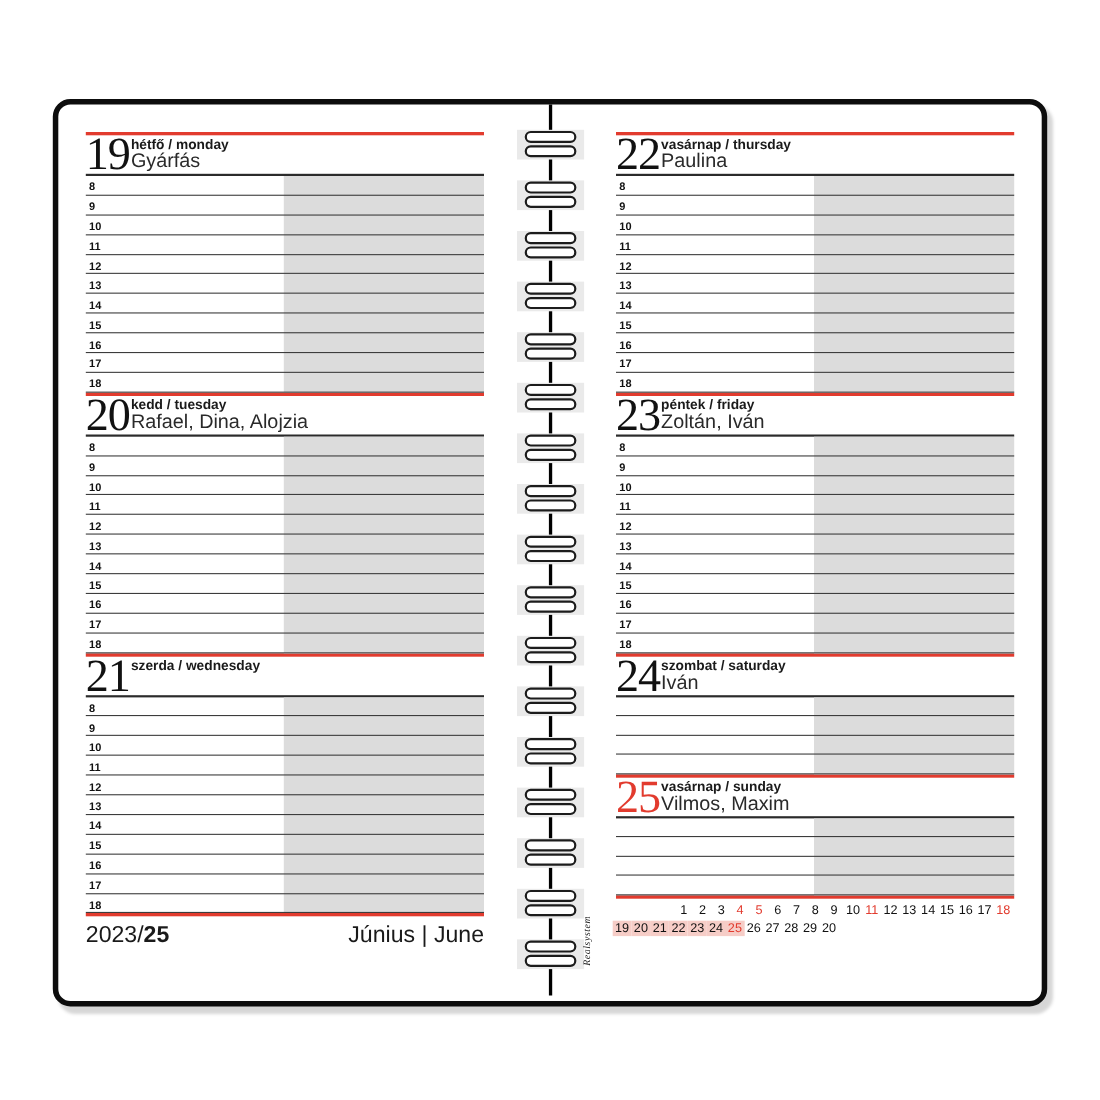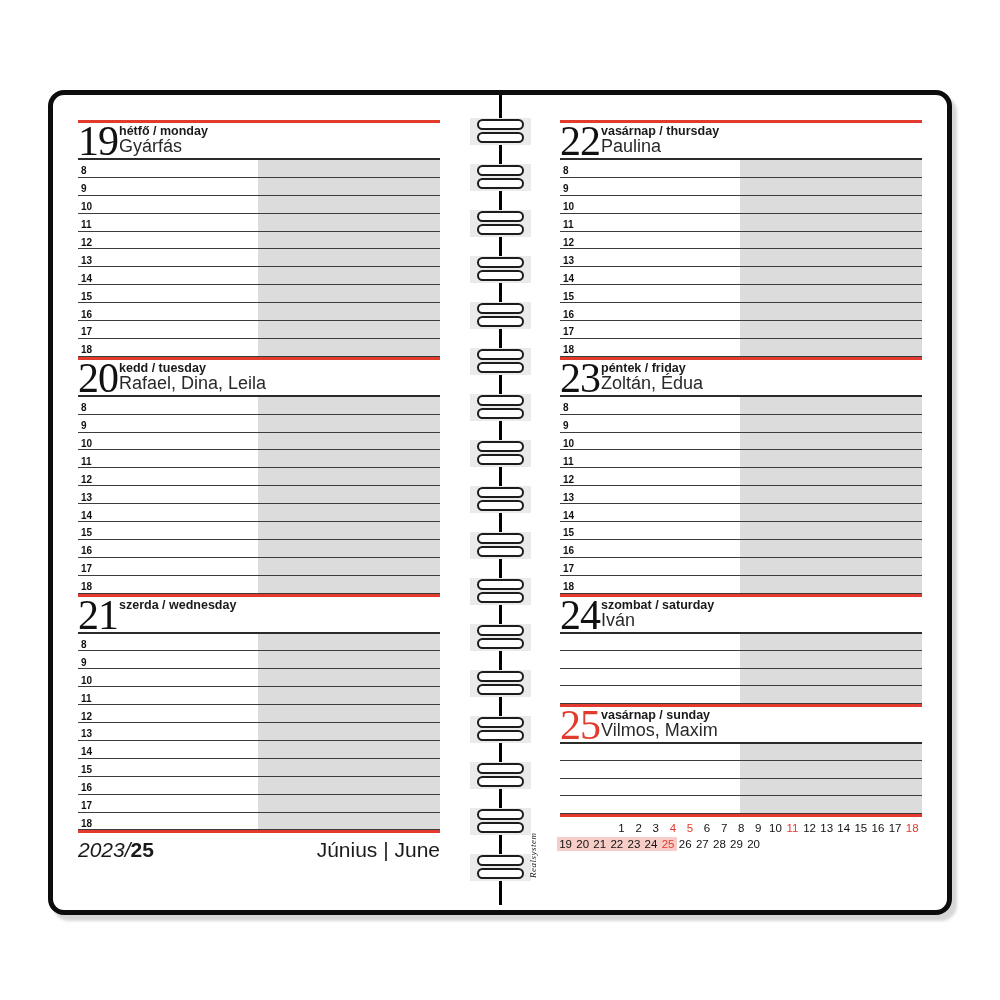--- a/index.html
+++ b/index.html
@@ -73,21 +73,21 @@
   .hour-row.blank { height:16.5px; }
   .hour-label {
     position:absolute; left:3px; bottom:0.5px;
     font-size:10px; font-weight:700; color:#111;
   }
   
   .page-footer {
     display:flex; justify-content:space-between; align-items:baseline;
     padding-top:5px; font-size:21px;
   }
-  .year-part { font-weight:400;font-style:italic; }
+  .year-part { font-weight:400; }
   .week-part { font-weight:700; }
   .month-part { font-weight:400; }
   
   .mini-cal { margin-top:4px; }
   .cal-row { display:flex; height:14px; line-height:14px; margin-bottom:2px; }
   .cal-row.row1 { margin-left:53px; }
   .cal-row.row2 { margin-left:-3px; }
   .cal-cell {
     width:17.1px; text-align:center;
     font-size:11.5px; color:#111;
@@ -154,21 +154,21 @@
             <span class="hour-label">18</span>
           </div>
         </div>
         <div class="red-line"></div>
       </div>
       <div class="day-block">
         <div class="day-header">
           <span class="day-num">20</span>
           <div class="day-text">
             <div class="day-title">kedd / tuesday</div>
-            <div class="day-names">Rafael, Dina, Leila</div>
+            <div class="day-names">Rafael, Dina, Alojzia</div>
           </div>
         </div>
         <div class="day-rows">
           <div class="gray-col"></div>
           <div class="hour-row">
             <span class="hour-label">8</span>
           </div>
           <div class="hour-row">
             <span class="hour-label">9</span>
           </div>
@@ -301,21 +301,21 @@
             <span class="hour-label">18</span>
           </div>
         </div>
         <div class="red-line"></div>
       </div>
       <div class="day-block">
         <div class="day-header">
           <span class="day-num">23</span>
           <div class="day-text">
             <div class="day-title">péntek / friday</div>
-            <div class="day-names">Zoltán, Édua</div>
+            <div class="day-names">Zoltán, Iván</div>
           </div>
         </div>
         <div class="day-rows">
           <div class="gray-col"></div>
           <div class="hour-row">
             <span class="hour-label">8</span>
           </div>
           <div class="hour-row">
             <span class="hour-label">9</span>
           </div>

